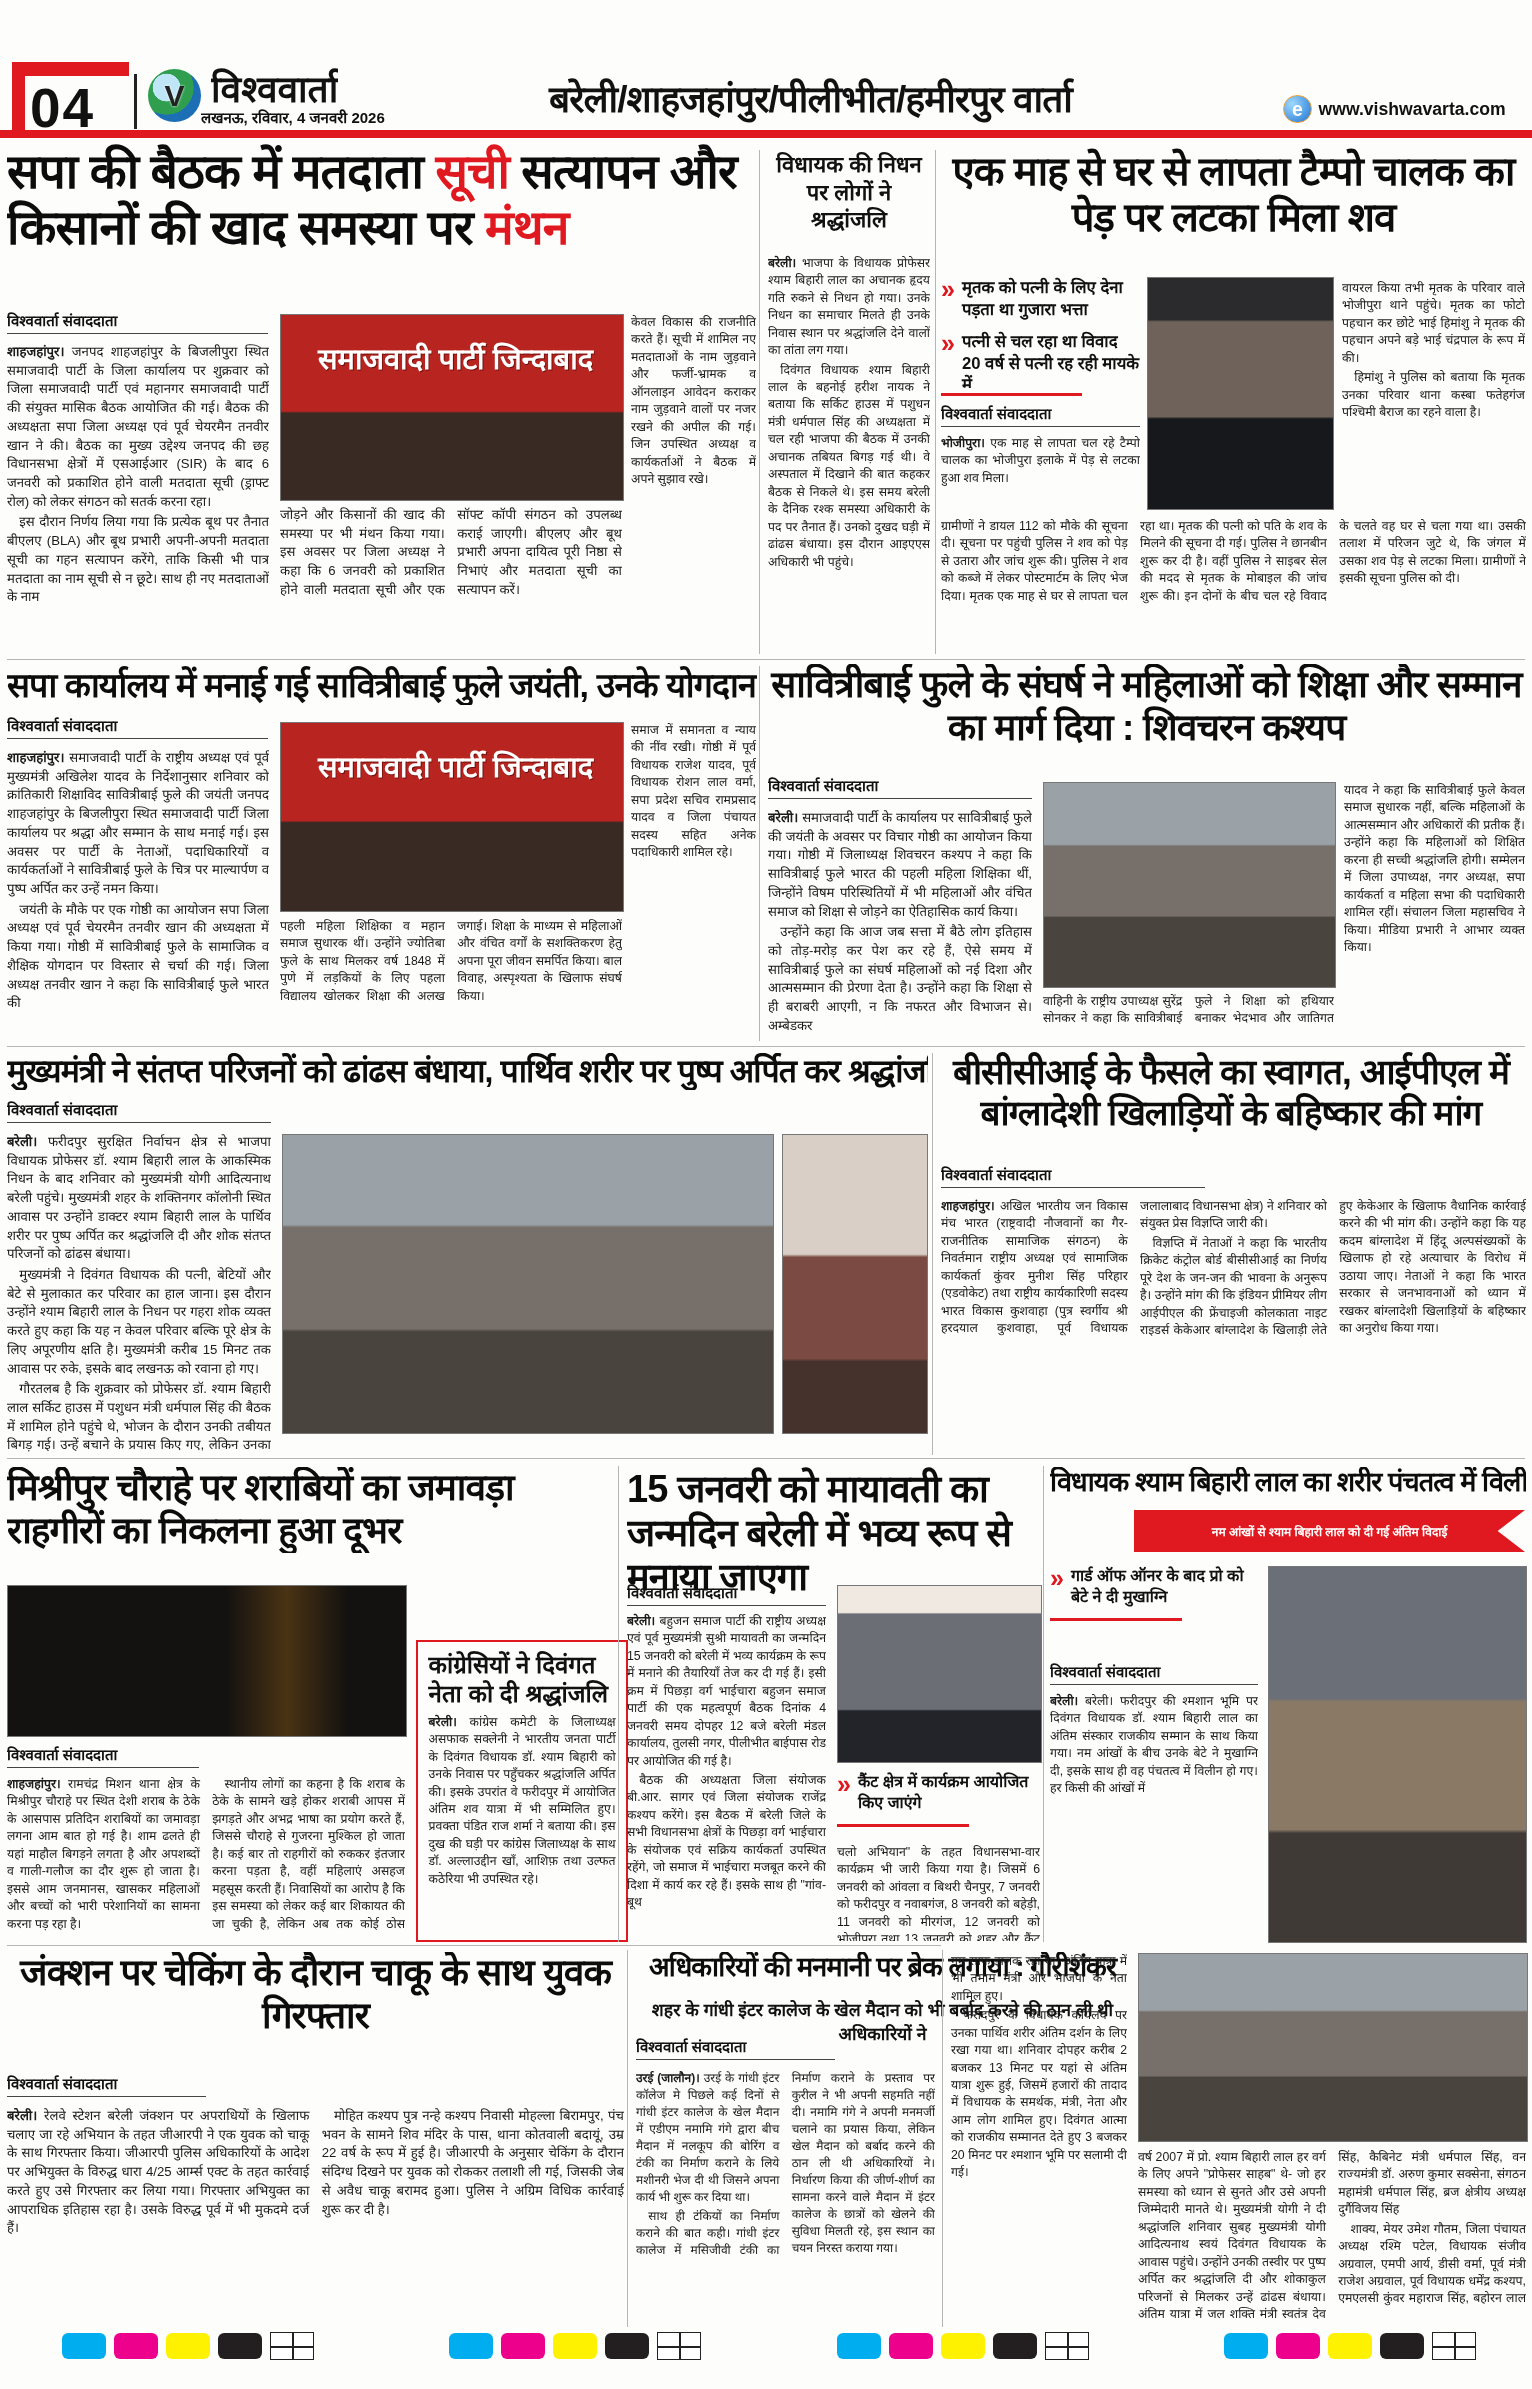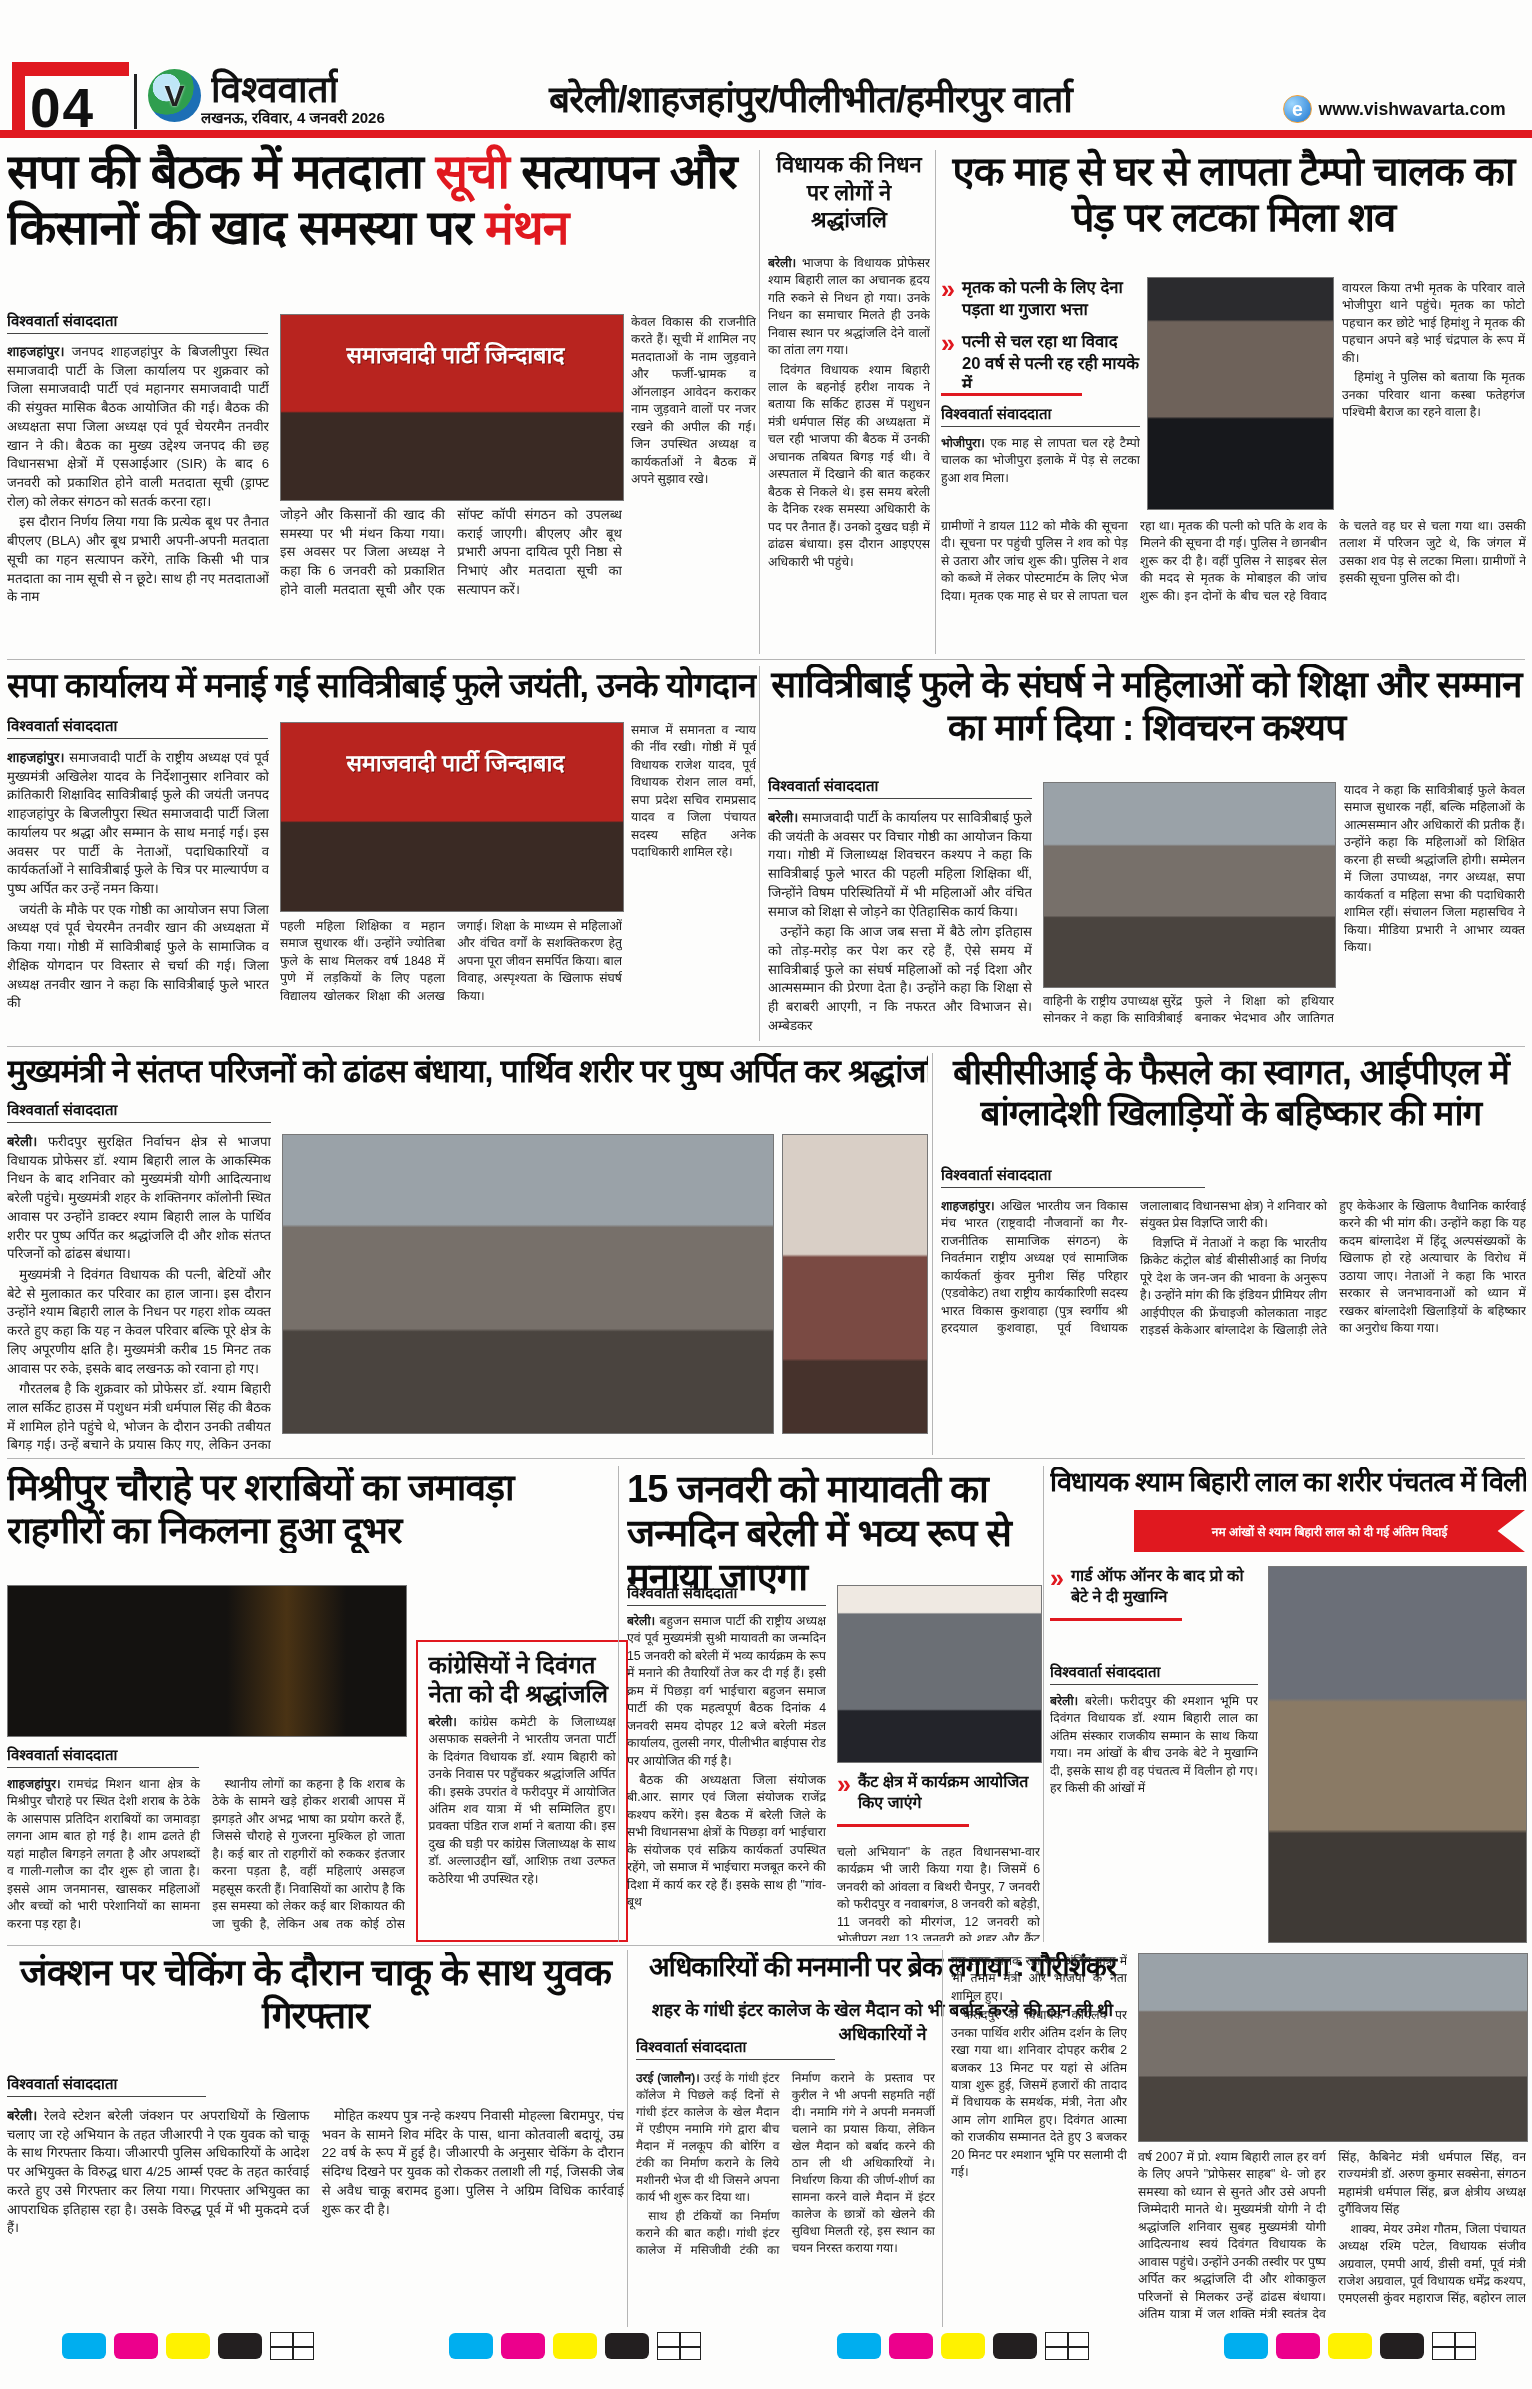--- a/index.html
+++ b/index.html
@@ -30,21 +30,21 @@
   .byline{font-weight:bold;font-size:15px;border-bottom:1.8px solid #444;padding-bottom:2.6px;}
   .body{font-size:13.2px;line-height:1.42;text-align:justify;color:#1b1b1b;}
   .body p{margin:0 0 1.8px 0;}
   .body p + p{text-indent:12.3px;}
   .body b.dl{font-weight:900;}
   .cols2{column-count:2;column-gap:12.3px;}
   .cols3{column-count:3;column-gap:12.3px;}
   .small{font-size:12.3px;}
   .photo{background:linear-gradient(180deg,#8d8d8d,#5a5a5a 55%,#3c3c3c);border:0.9px solid #777;}
   .photo.sp{background:linear-gradient(180deg,#b8241f 0 52%,#3a2a24 53% 100%);display:flex;flex-direction:column;}
-  .sp-banner{color:#fff;font-weight:900;font-size:23px;text-align:center;padding-top:23px;
+  .sp-banner{color:#fff;font-weight:900;font-size:29px;text-align:center;padding-top:23px;
              text-shadow:0.9px 0.9px 0 #6b0f0c;letter-spacing:0px;padding-left:7px;}
   .photo.portrait{background:linear-gradient(180deg,#2b2b2e 0 18%,#6e625a 19% 60%,#17181c 61% 100%);}
   .photo.crowd{background:linear-gradient(180deg,#9aa2a8 0 30%,#77706a 31% 65%,#4a443f 66% 100%);}
   .photo.meeting{background:linear-gradient(180deg,#d9cfc6 0 40%,#7a4a43 41% 75%,#46322c 76% 100%);}
   .photo.night{background:linear-gradient(90deg,#141210 0 55%,#4a3314 70%,#141210 85%);}
   .photo.suit{background:linear-gradient(180deg,#efe9e2 0 15%,#6b6f75 16% 70%,#23242a 71% 100%);}
   .photo.pyre{background:linear-gradient(180deg,#6b6f78 0 35%,#8a7a65 36% 70%,#3f3a36 71% 100%);}
   .bullet{display:flex;gap:7px;margin-bottom:10.6px;}
   .chev{color:#e0181f;font-weight:900;font-size:25px;line-height:1;}
   .bullet span.bt{font-weight:bold;font-size:16.7px;line-height:1.3;}

